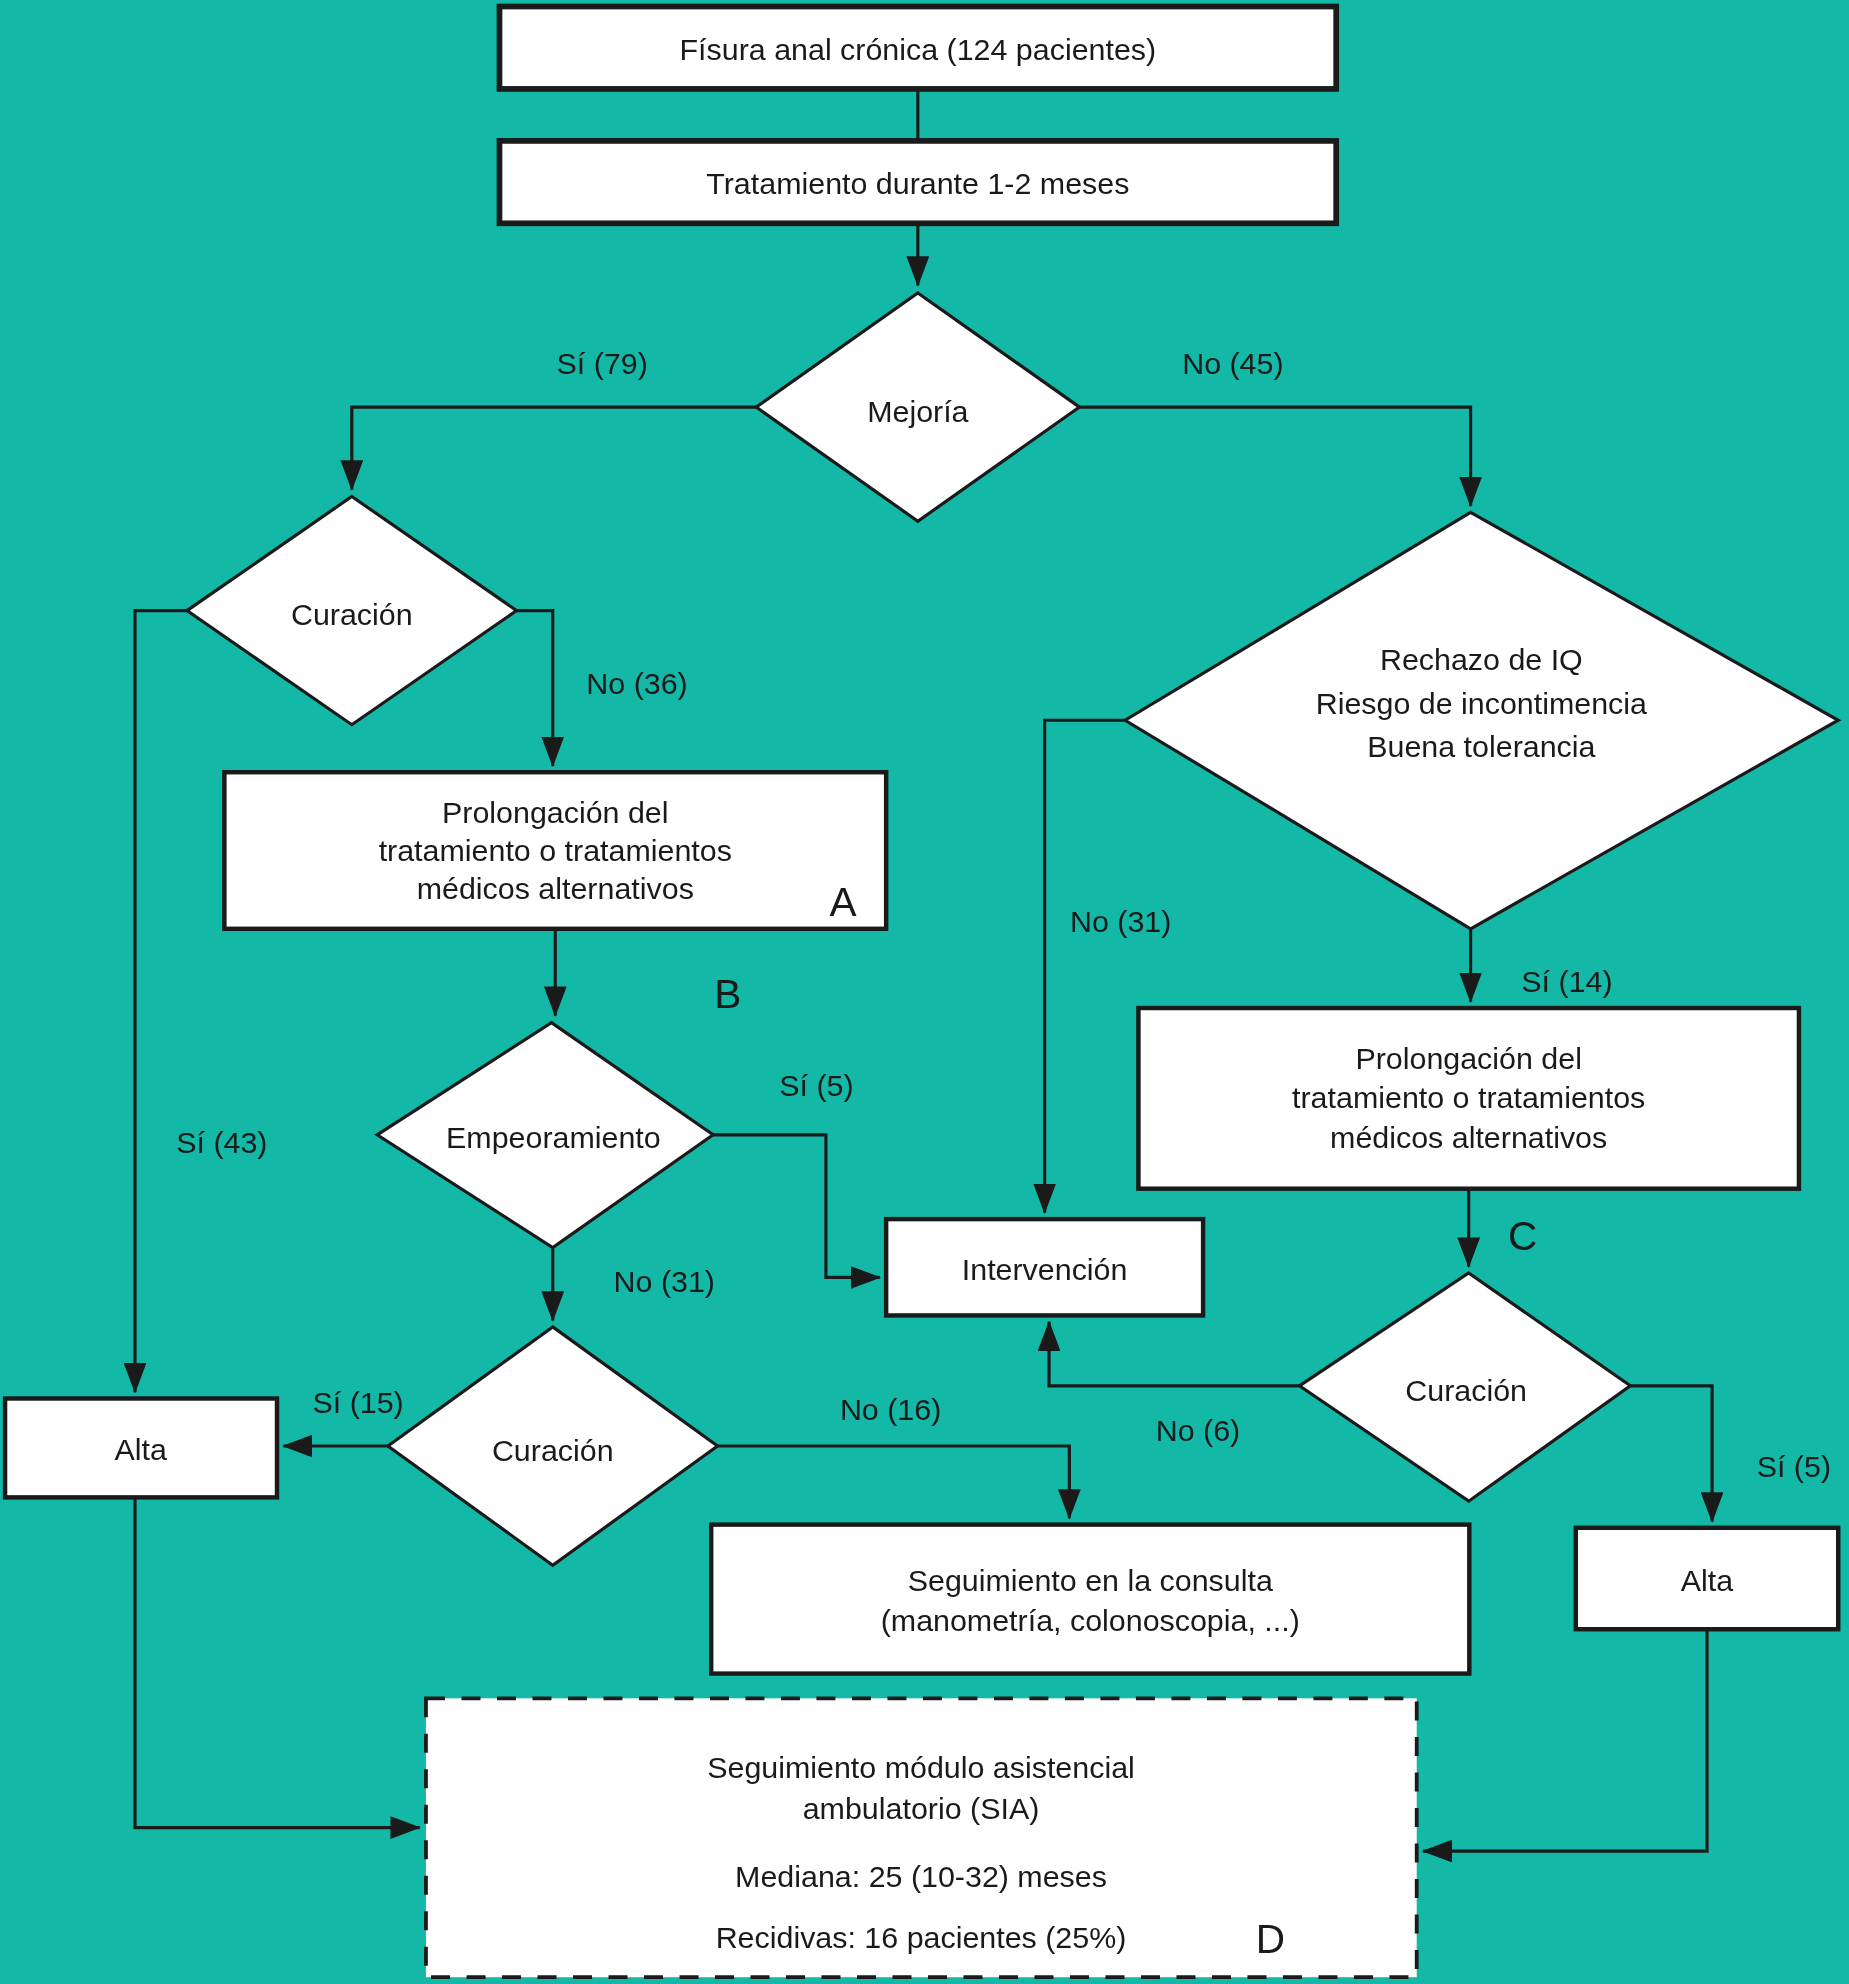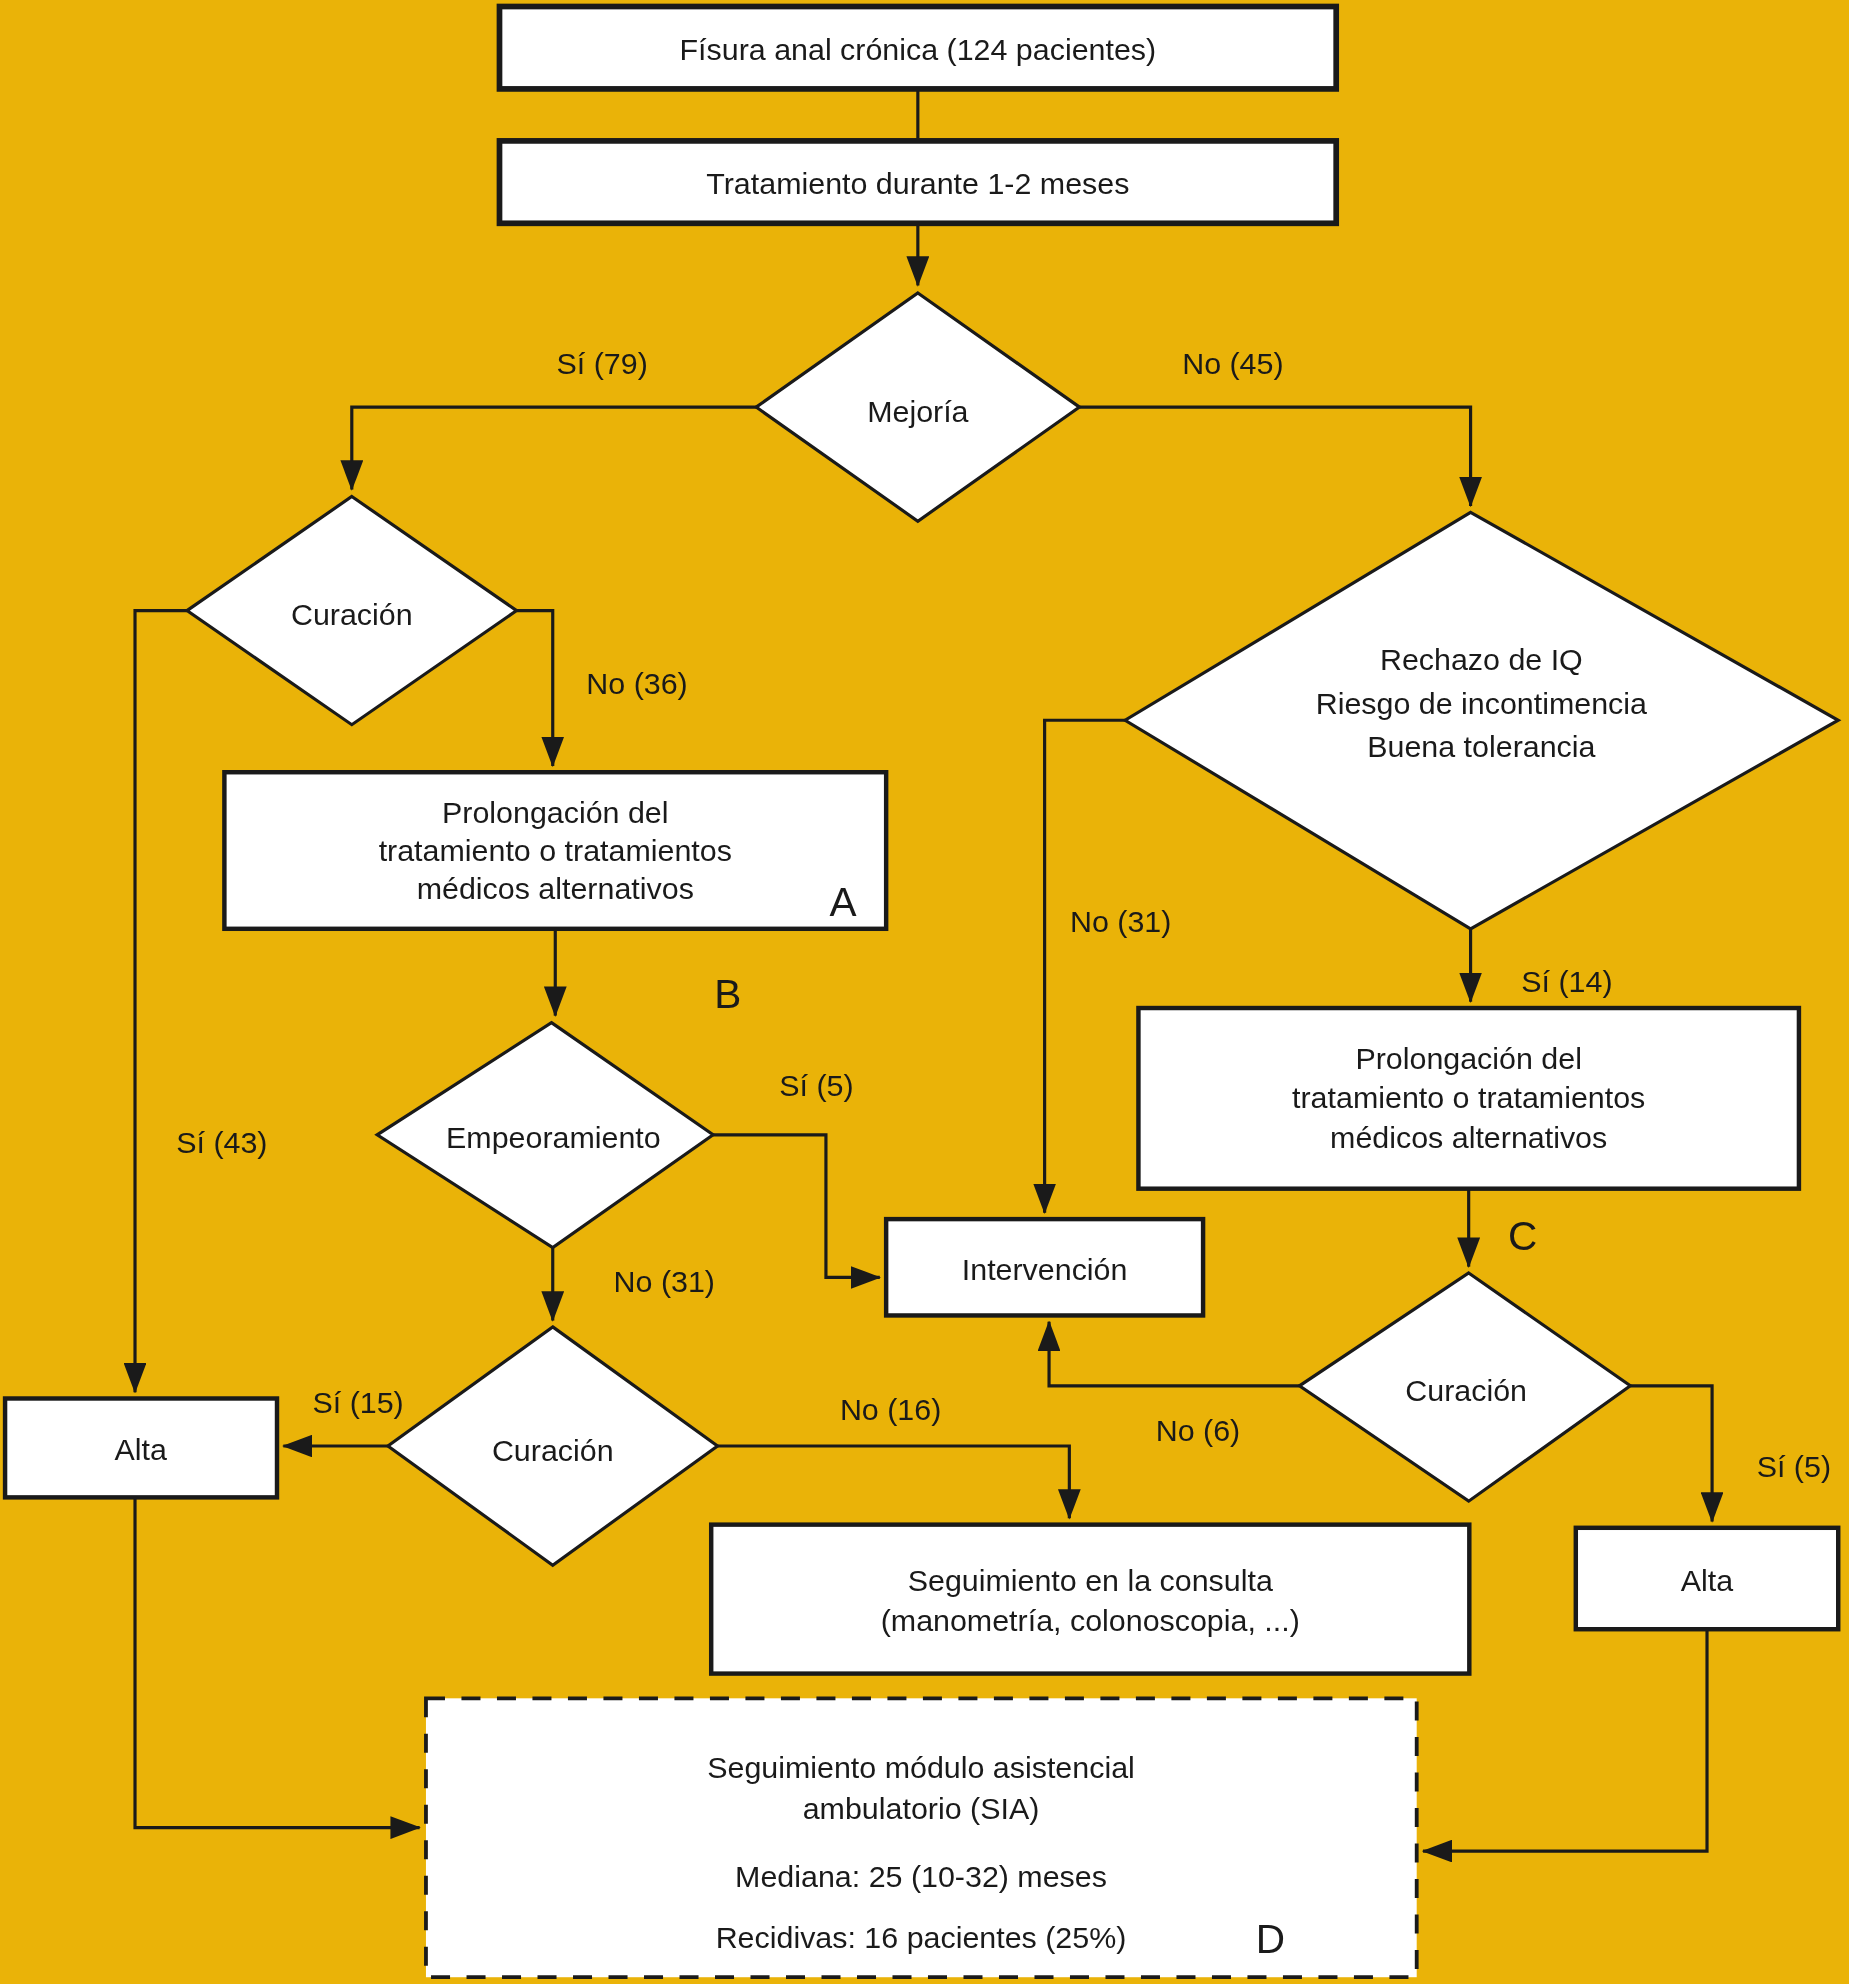--- a/index.html
+++ b/index.html
@@ -7,21 +7,21 @@
     padding: 0;
     background: #ffffff;
     width: 1849px;
     height: 1985px;
     overflow: hidden;
   }
   #stage {
     position: relative;
     width: 1849px;
     height: 1985px;
-    background: #eab308;
+    background: #14b8a6;
   }
   svg { display: block; }
   .t {
     font-family: "Liberation Sans", sans-serif;
     font-size: 48px;
     fill: #1a1a1a;
     text-anchor: middle;
     dominant-baseline: central;
   }
   .marker-letter {

